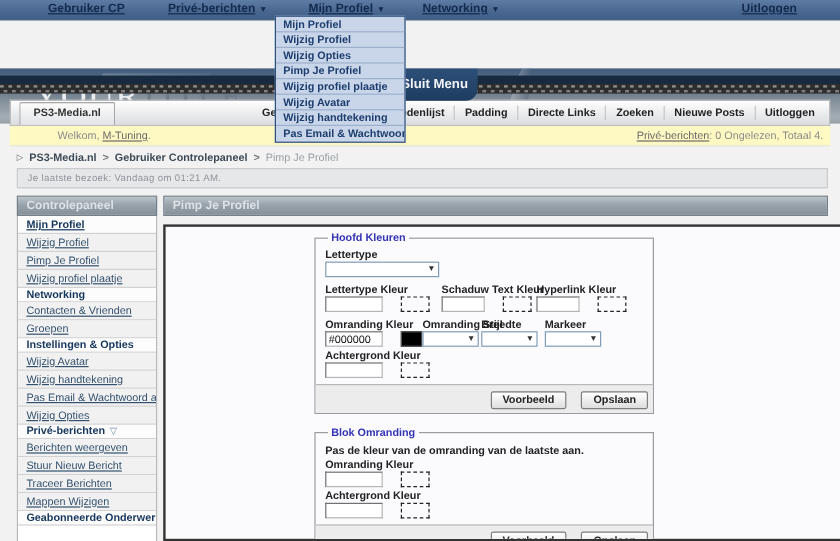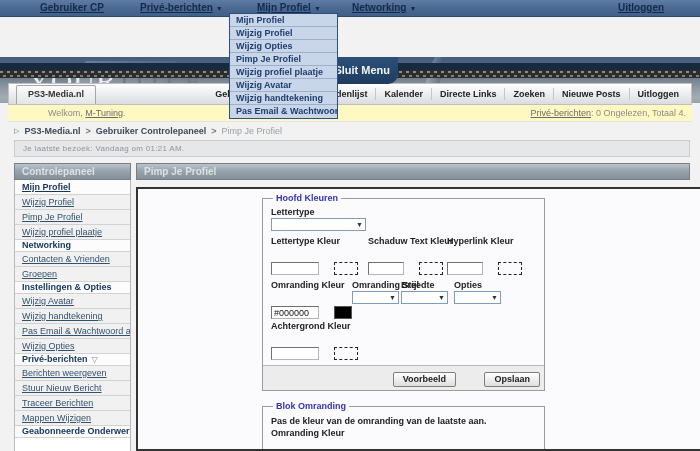--- a/index.html
+++ b/index.html
@@ -82,37 +82,37 @@
   .srow.catlnk { height:15px; line-height:14px; background:#fcfcfc; }
   .srow.catlnk .slabel { color:#14365c; font-weight:bold; text-decoration:underline; }
   .sarrow { color:#7a93b5; font-size:8px; margin-left:4px; }
 
   
   .main-panel { left:136px; top:187px; width:640px; height:264px; background:#fbfbfe;
     border:2px solid #333; overflow:hidden; padding:4px 0 0 0; }
   fieldset { width:283px; margin-left:124px; margin-bottom:10px; border:1px solid #9a9aa0; padding:2px 8px 0 8px; background:#fbfbfe; }
   legend { color:#3333b3; font-size:9px; font-weight:bold; padding:0 3px; margin-left:2px; }
   .f-label { font-size:9px; font-weight:bold; color:#222; line-height:10px; margin-top:2px; white-space:nowrap; }
-  .iw { display:flex; align-items:flex-end; margin-top:16px;gap:12px; }
+  .iw { display:flex; align-items:flex-end; margin-top:1px;gap:12px; }
   .inp { height:13px; border:1px solid; border-color:#707070 #b5b5b5 #b5b5b5 #707070; background:#fff;
     font-family:"Liberation Sans",sans-serif; font-size:9px; padding:0 2px; color:#111; }
   .w48{width:48px;} .w36{width:36px;}
   .swatch { width:24px; height:13px; margin-left:3px; cursor:pointer; }
   .swatch.dashed { border:1px dashed #222; background:#fbfbfe; }
   .swatch.solid { border:1px solid #555; }
   .selectbox { height:13px; border:1px solid #7f9db9; background:#fff; position:relative; cursor:pointer; margin-top:1px; }
   .selectbox .sarr { position:absolute; right:2px; top:0; font-size:7px; line-height:12px; color:#333; }
   .sel95{width:95px;} .sel47{width:47px;}
   .row { display:flex; margin-top:3px; }
   .c1{width:97px;} .c2{width:79px;} .c3{flex:1;}
   .cA{width:81px;} .cB{width:49px;} .cC{width:53px;} .cD{width:47px;}
   .fs-footer { margin:5px -8px 0 -8px; border-top:1px solid #b8b8b8; background:#ececec; padding:2px 4px 3px; text-align:right; }
   .btn { display:inline-block; border:1px solid #7e7e7e; background:linear-gradient(180deg,#ffffff,#dedede);
     font-family:"Liberation Sans",sans-serif; font-size:9px; font-weight:bold; color:#222; height:15px; line-height:13px;
-    padding:0 9px; margin-left:24px; border-radius:2px; cursor:pointer; }
+    padding:0 9px; margin-left:8px; border-radius:2px; cursor:pointer; }
   .desc { font-size:9px; font-weight:bold; color:#222; margin-top:3px; }
 
   
   .menu { left:229px; top:13px; width:109px; background:#c9d6e9; border:1px solid #2e4e7c; z-index:20; }
   .menu-item { height:13px; line-height:12px; font-size:9px; font-weight:bold; color:#1d3d6e;
     padding-left:6px; border-bottom:1px solid #9cb0cc; cursor:pointer; white-space:nowrap; overflow:hidden; }
   .menu-item:last-child { border-bottom:none; }
 </style>
 </head>
 <body>
@@ -135,21 +135,21 @@
 
 <div class="abs dark-strip"></div>
 <div class="abs stitch"></div>
 
 <div class="abs site-bar">
   <div class="site-tab">PS3-Media.nl</div>
   <div class="site-links">
     <a>Gebruiker CP</a>
     <a>FAQ</a>
     <a>Ledenlijst</a>
-    <a>Kalender</a>
+    <a>Padding</a>
     <a>Directe Links</a>
     <a>Zoeken</a>
     <a>Nieuwe Posts</a>
     <a>Uitloggen</a>
   </div>
 </div>
 
 <div class="abs status-strip">
   <div class="left">
     <span>Welkom,</span>
@@ -239,21 +239,21 @@
             <span class="sarr">▼</span>
           </div>
       </div>
       <div class="cC">
         <div class="f-label">Breedte</div>
         <div class="selectbox sel47">
             <span class="sarr">▼</span>
           </div>
       </div>
       <div class="cD">
-        <div class="f-label">Opties</div>
+        <div class="f-label">Markeer</div>
         <div class="selectbox sel47">
             <span class="sarr">▼</span>
           </div>
       </div>
     </div>
     <div class="f-label">Achtergrond Kleur</div>
     <div class="iw">
         <input class="inp w48" style="">
         <div class="swatch dashed"></div>
       </div>

